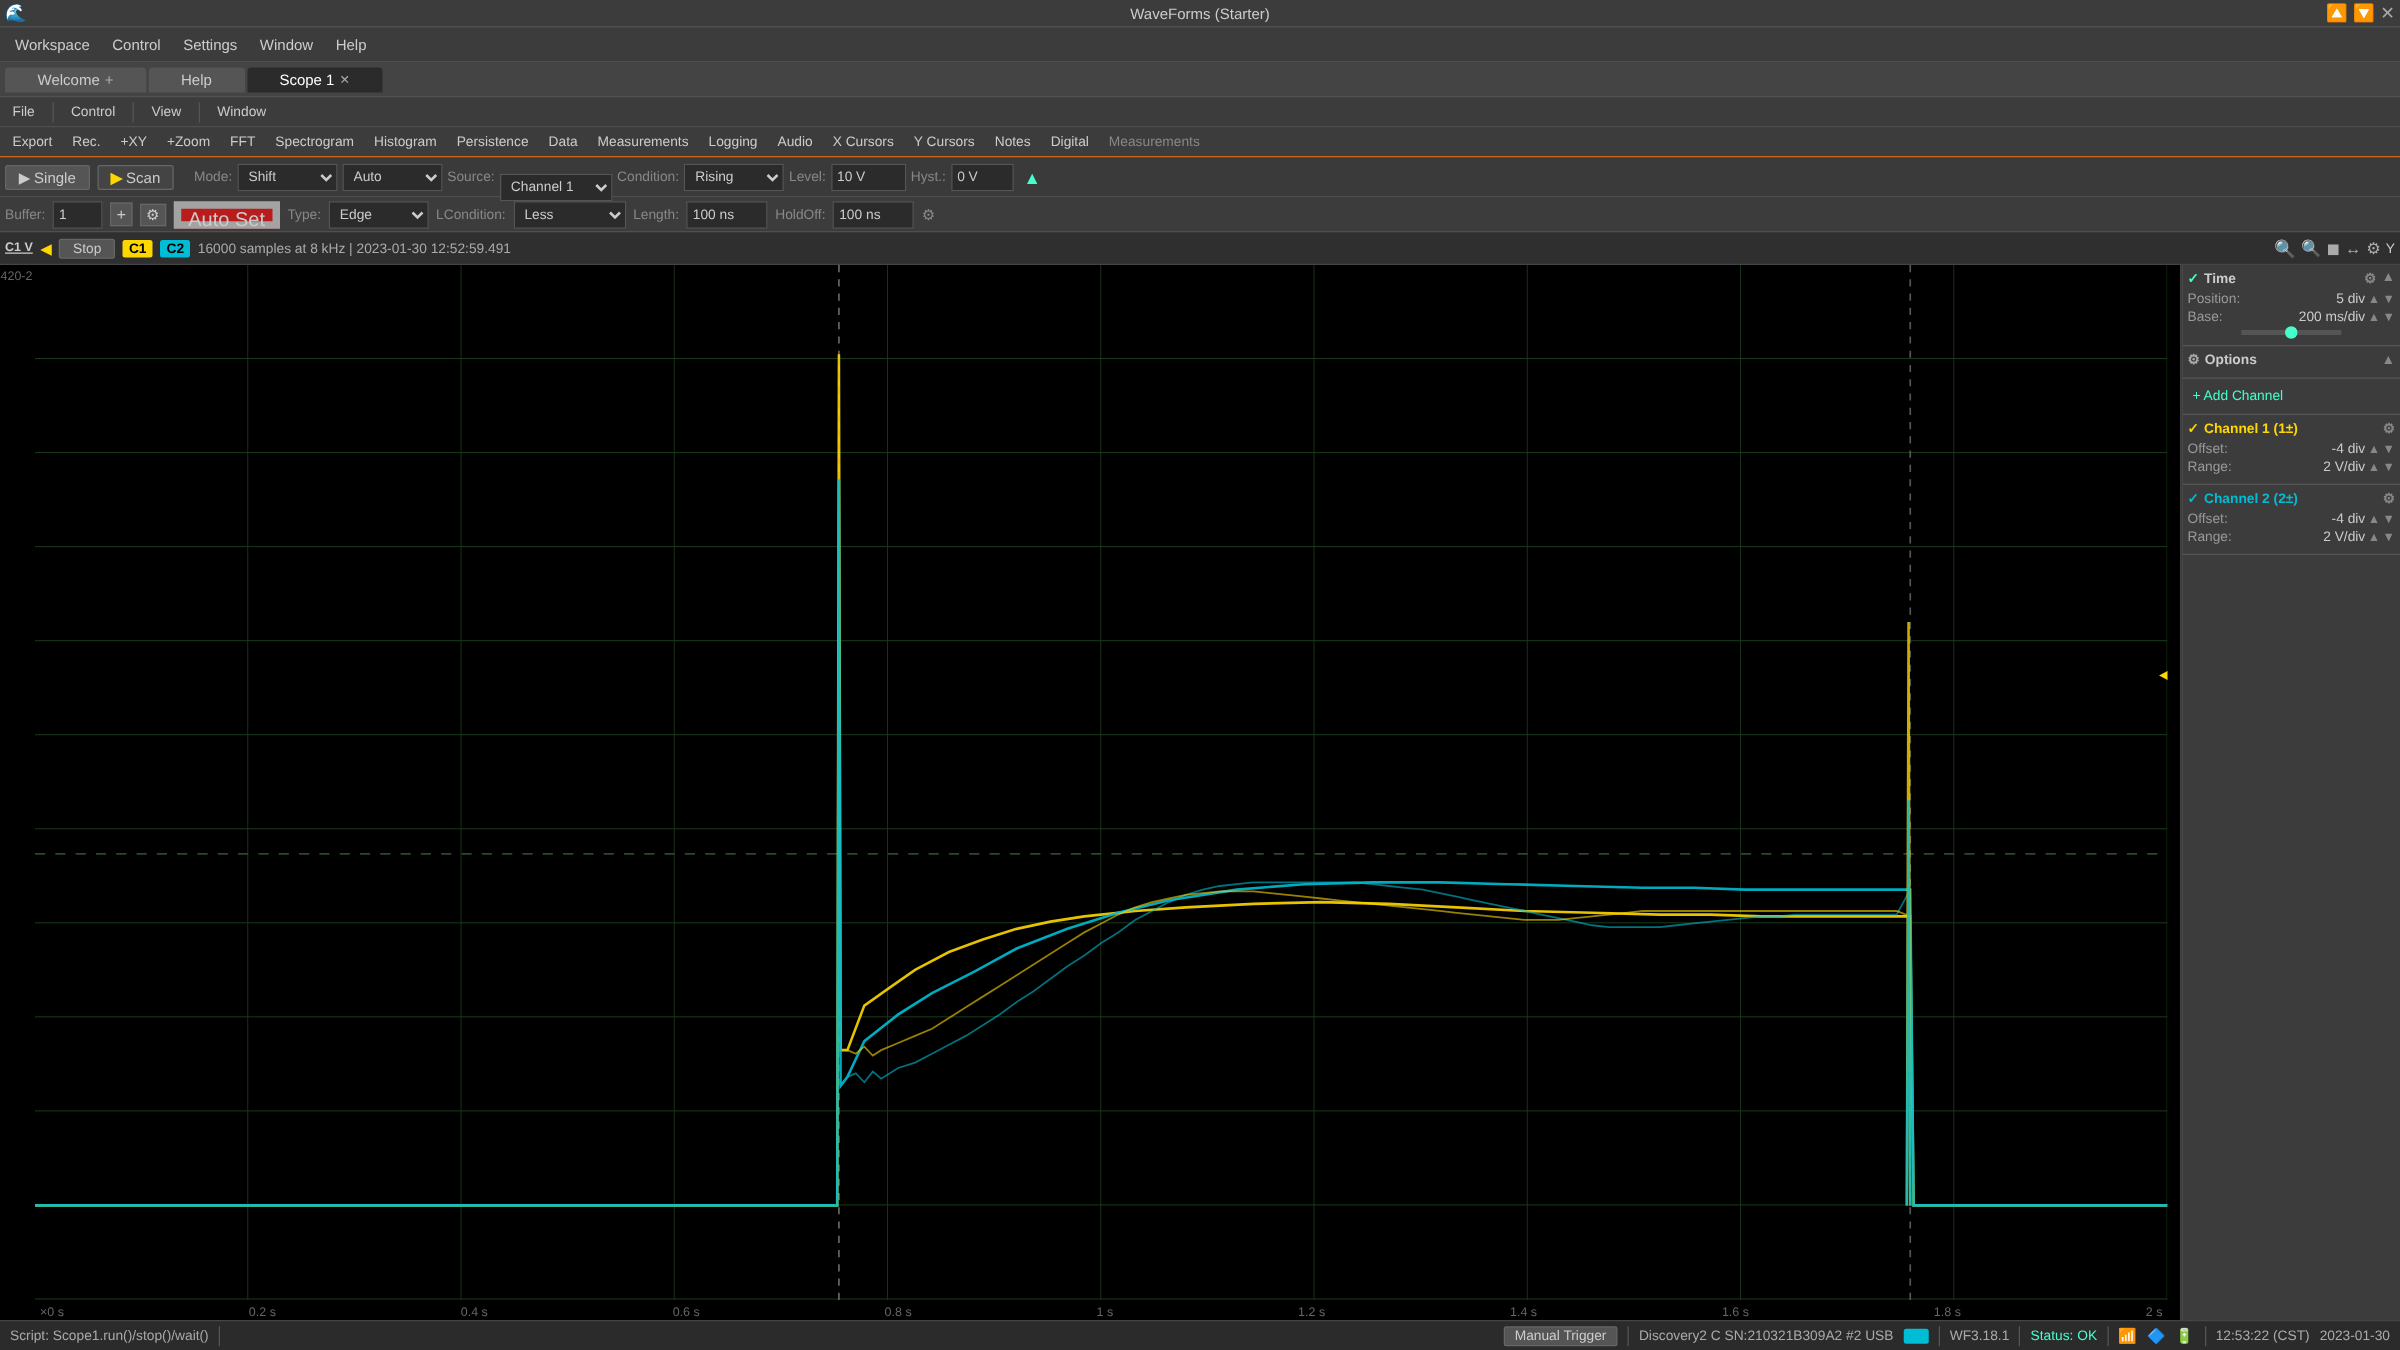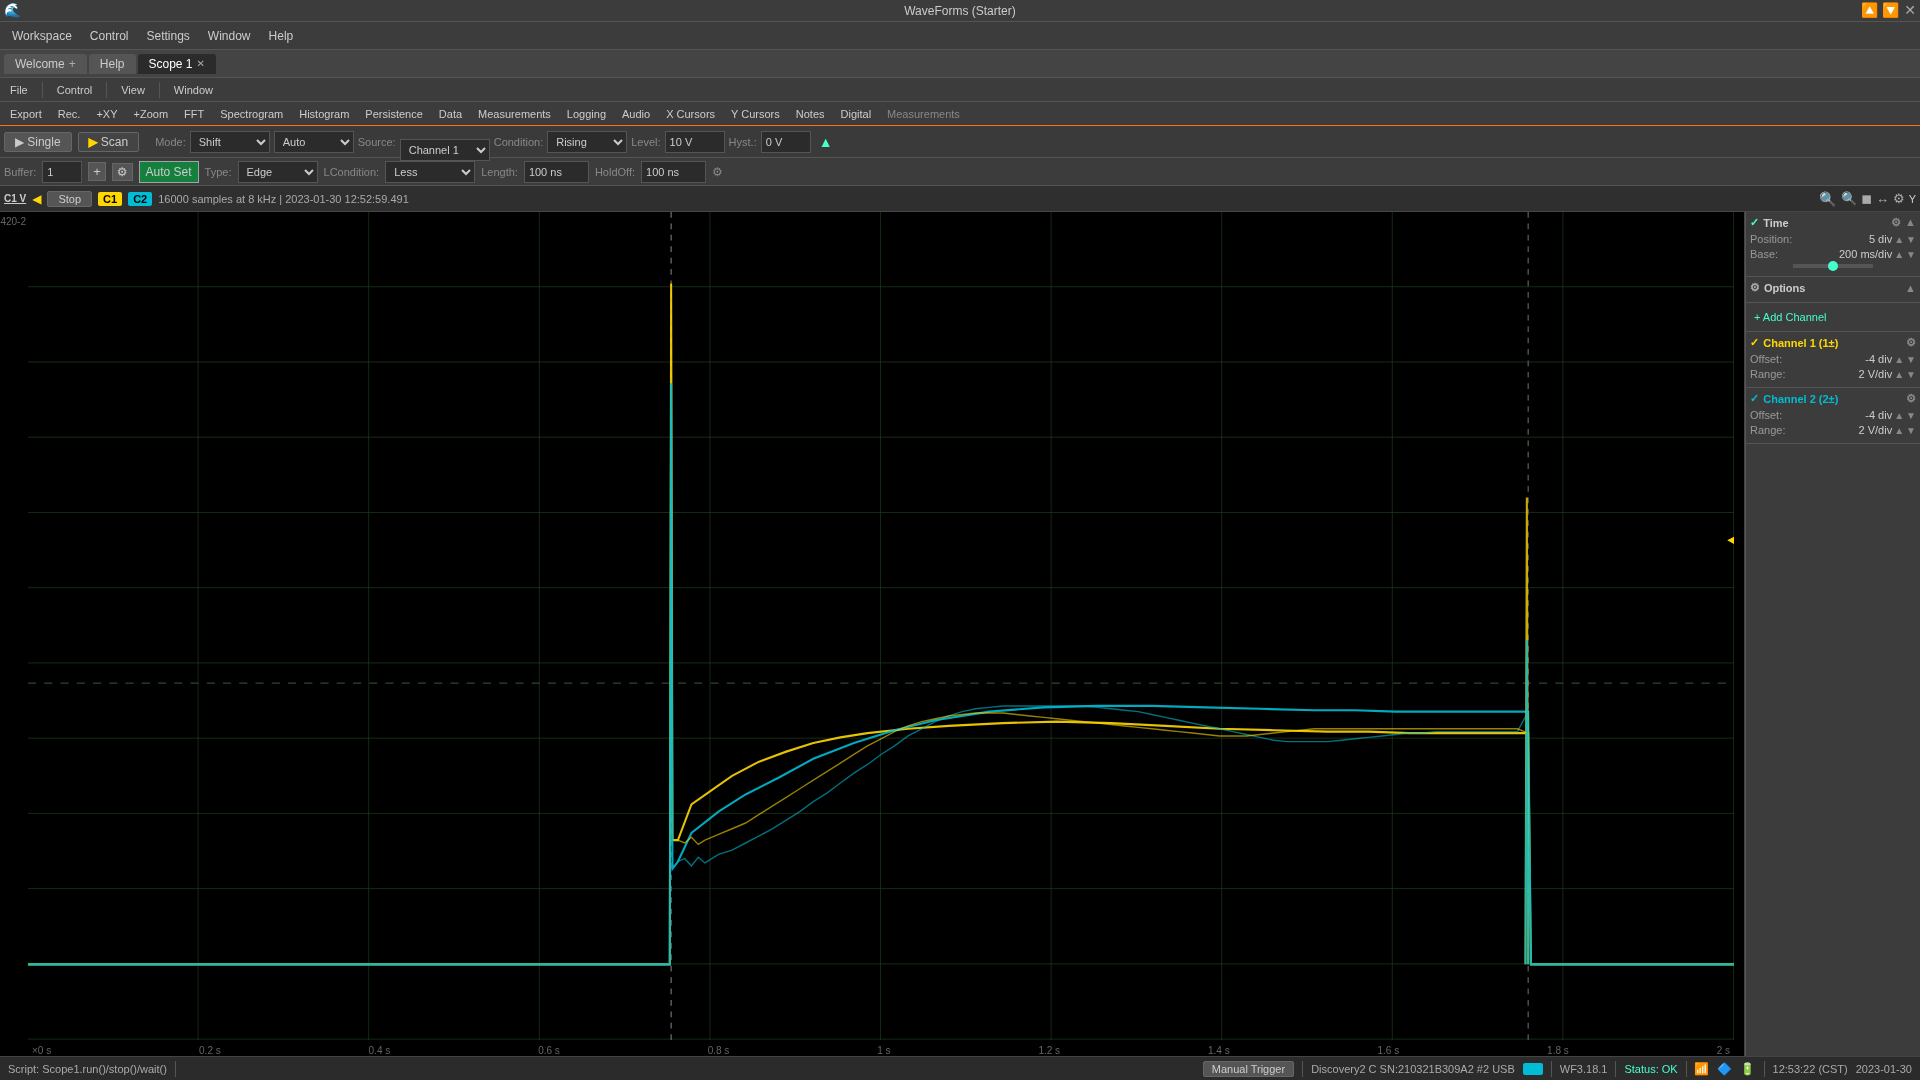--- a/index.html
+++ b/index.html
@@ -9,31 +9,31 @@
     #title-bar { height: 22px; background: #3c3c3c; display: flex; align-items: center; justify-content: center; color: #ccc; font-size: 12px; border-bottom: 1px solid #555; position: relative; }
     #title-bar .win-controls { position: absolute; right: 4px; top: 2px; display: flex; gap: 4px; color: #aaa; font-size: 14px; }
     #title-bar .win-icon { position: absolute; left: 4px; top: 2px; color: #aaa; font-size: 14px; }
 
     
     #menu-bar { height: 28px; background: #3c3c3c; display: flex; align-items: center; padding: 0 4px; gap: 2px; border-bottom: 1px solid #555; }
     .menu-item { padding: 2px 8px; color: #ccc; cursor: pointer; font-size: 12px; border-radius: 2px; }
 
     
     #tab-bar { height: 28px; background: #444; display: flex; align-items: center; padding: 0 4px; gap: 2px; border-bottom: 1px solid #555; }
-    .tab-item { padding: 3px 11px; background: #555; color: #ccc; font-size: 12px; border-radius: 3px 3px 0 0; cursor: pointer; display: flex; align-items: center; gap: 4px; }
+    .tab-item { padding: 3px 26px; background: #555; color: #ccc; font-size: 12px; border-radius: 3px 3px 0 0; cursor: pointer; display: flex; align-items: center; gap: 4px; }
     .tab-item.active { background: #2b2b2b; color: #fff; }
 
     
     #toolbar { height: 24px; background: #3c3c3c; display: flex; align-items: center; padding: 0 4px; gap: 6px; border-bottom: 1px solid #555; font-size: 11px; color: #ccc; }
     .toolbar-item { padding: 1px 6px; cursor: pointer; }
     .toolbar-sep { width: 1px; height: 16px; background: #555; margin: 0 2px; }
     .trig-select { background: #2b2b2b; border: 1px solid #555; color: #ccc; padding: 1px 4px; font-size: 11px; height: 22px; cursor: pointer; }
     .trig-select option { background: #2b2b2b; }
     .trig-input { background: #2b2b2b; border: 1px solid #555; color: #ccc; padding: 1px 4px; font-size: 11px; height: 22px; width: 60px; }
-    .trig-btn { background: #15803d; border: 1px solid #a3a3a3; color: #ccc; padding: 1px 6px; font-size: 12px; height: 22px; cursor: pointer; }
+    .trig-btn { background: #b91c1c; border: 6px solid #a3a3a3; color: #ccc; padding: 1px 6px; font-size: 16px; height: 22px; cursor: pointer; }
     .ch-badge { padding: 1px 5px; border-radius: 2px; font-size: 11px; font-weight: bold; }
     .ch1-badge { background: #ffd700; color: #000; }
     .ch2-badge { background: #00bcd4; color: #000; }
 
     
     #main { display: flex; height: calc(1080px - 22px - 28px - 24px - 30px - 28px - 28px - 24px); }
 
     
     #waveform-area { flex: 1; position: relative; background: #000; border-right: 1px solid #444; }
 

